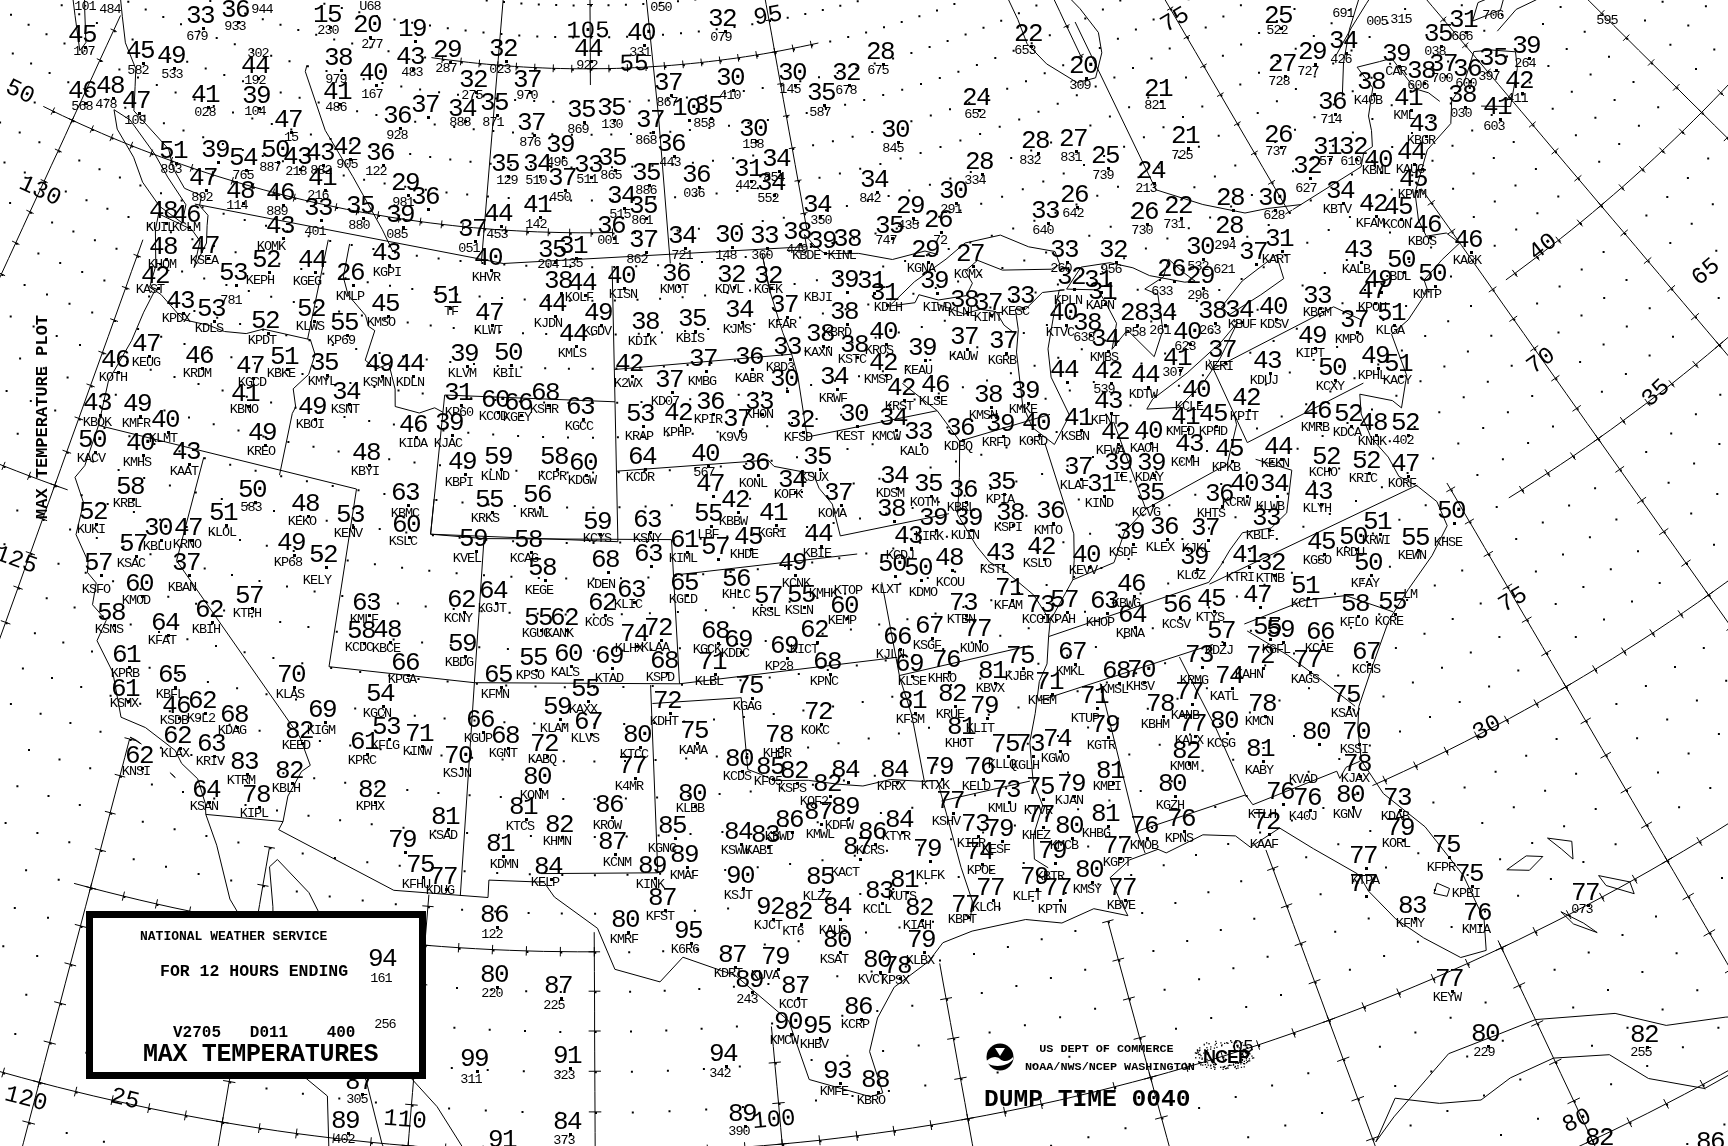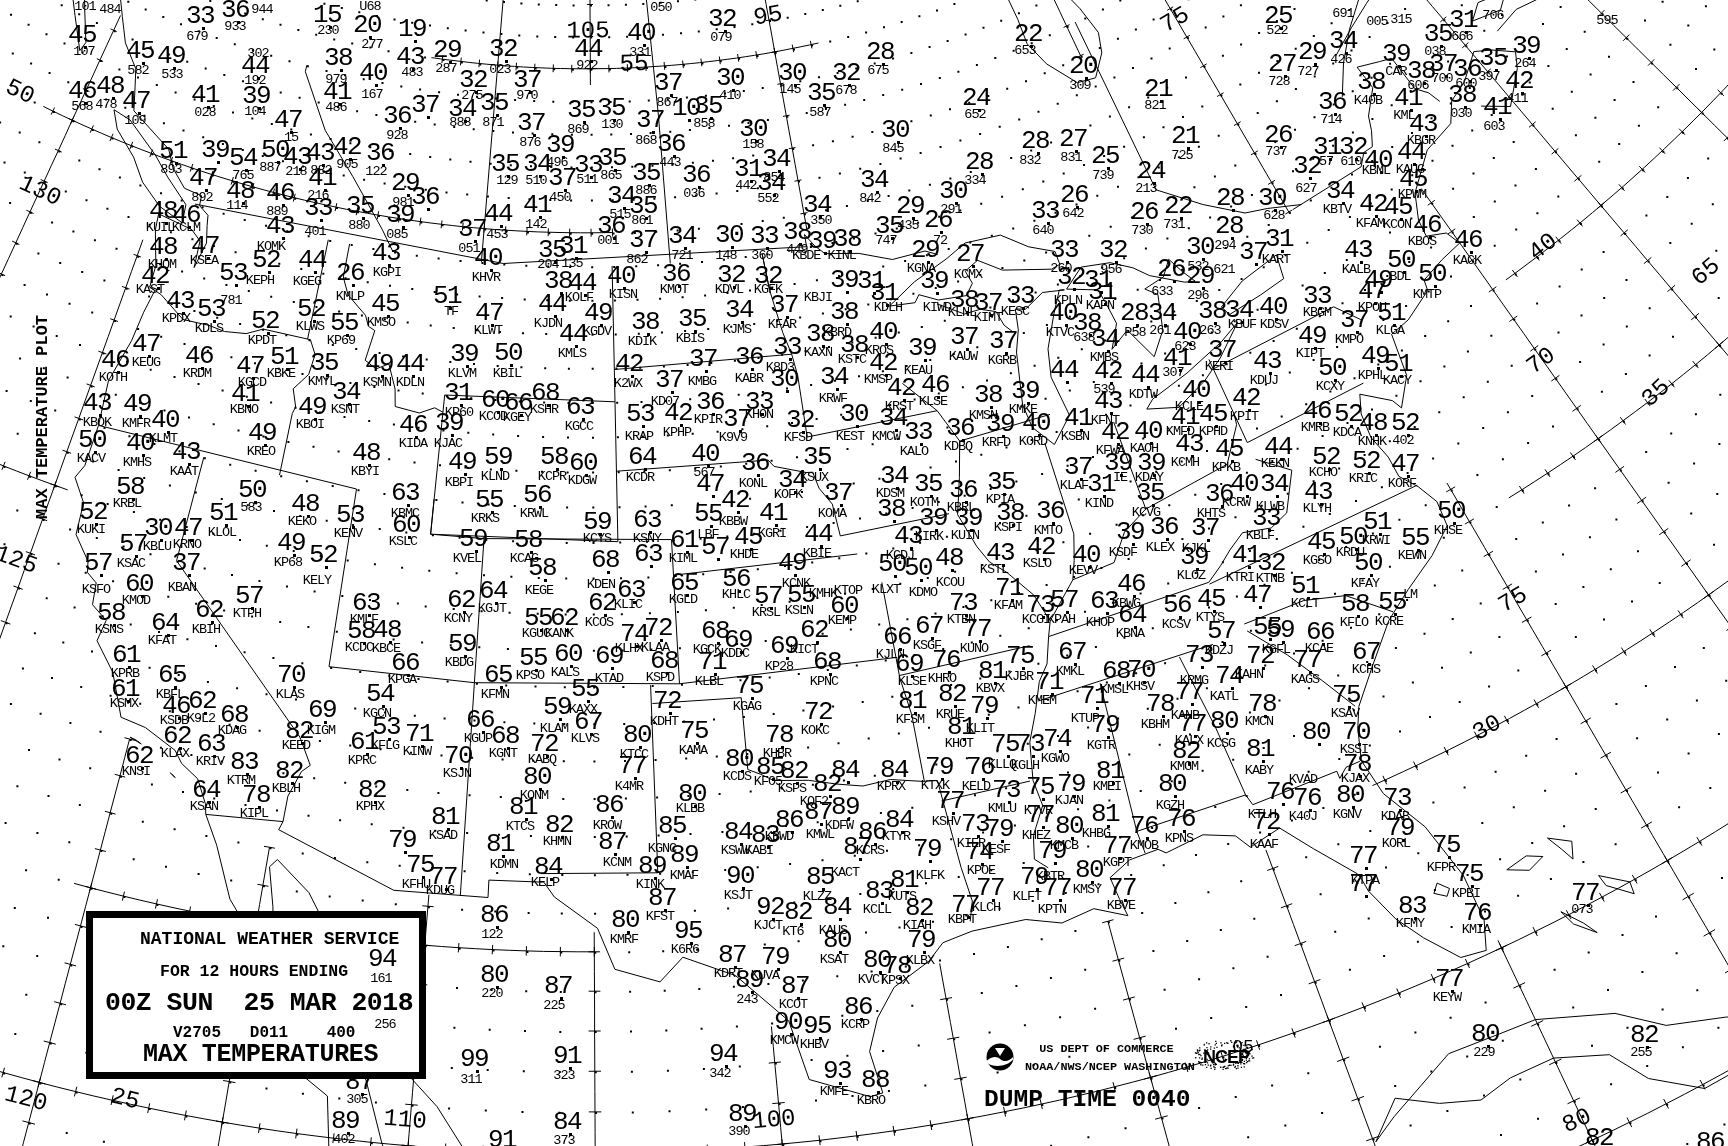--- a/index.html
+++ b/index.html
@@ -291,25 +291,24 @@
         <path d="M1 17.5 C7 13 11 13.5 14 16 C18 19.5 23 18.5 27 14 L27 16.5 C21 24 7.5 24.5 1 20 Z" fill="#fff"></path>
       </g>
 
 <path d="M1215.7 1063.8h1.3v1.3h-1.3zM1213.8 1047.4h1.3v1.3h-1.3zM1203.1 1052.4h1.3v1.3h-1.3zM1245.8 1059.4h1.3v1.3h-1.3zM1245.7 1057.8h1.3v1.3h-1.3zM1240 1059h1.3v1.3h-1.3zM1199.4 1061.7h1.3v1.3h-1.3zM1237.9 1062.3h1.3v1.3h-1.3zM1203.6 1043.8h1.3v1.3h-1.3zM1204.7 1049.6h1.3v1.3h-1.3zM1240.9 1053.6h1.3v1.3h-1.3zM1236.9 1046.5h1.3v1.3h-1.3zM1235.2 1062.6h1.3v1.3h-1.3zM1214.1 1068.7h1.3v1.3h-1.3zM1234.3 1066.8h1.3v1.3h-1.3zM1210.2 1046.2h1.3v1.3h-1.3zM1207.4 1052.3h1.3v1.3h-1.3zM1241.9 1058.8h1.3v1.3h-1.3zM1214.6 1044.2h1.3v1.3h-1.3zM1214.4 1067h1.3v1.3h-1.3zM1204.3 1058.2h1.3v1.3h-1.3zM1231.1 1041.7h1.3v1.3h-1.3zM1224.9 1067.9h1.3v1.3h-1.3zM1196 1052.6h1.3v1.3h-1.3zM1221.4 1044.2h1.3v1.3h-1.3zM1242 1053.8h1.3v1.3h-1.3zM1200.7 1062h1.3v1.3h-1.3zM1237.3 1065.1h1.3v1.3h-1.3zM1248.8 1058.3h1.3v1.3h-1.3zM1226.2 1042.1h1.3v1.3h-1.3zM1238.7 1047.2h1.3v1.3h-1.3zM1215.7 1042.7h1.3v1.3h-1.3zM1204.1 1049.2h1.3v1.3h-1.3zM1239.7 1041.8h1.3v1.3h-1.3zM1198.9 1057.2h1.3v1.3h-1.3zM1248.1 1060.2h1.3v1.3h-1.3zM1206 1042.3h1.3v1.3h-1.3zM1232.9 1045.2h1.3v1.3h-1.3zM1204.8 1064h1.3v1.3h-1.3zM1246.5 1056.7h1.3v1.3h-1.3zM1232.9 1063.4h1.3v1.3h-1.3zM1249 1060.2h1.3v1.3h-1.3zM1237.6 1062.7h1.3v1.3h-1.3zM1202.1 1064.5h1.3v1.3h-1.3zM1243.7 1060.8h1.3v1.3h-1.3zM1196.9 1050.4h1.3v1.3h-1.3zM1235.9 1041.4h1.3v1.3h-1.3zM1220.1 1066.6h1.3v1.3h-1.3zM1206 1066.8h1.3v1.3h-1.3zM1241.9 1052.4h1.3v1.3h-1.3zM1232.8 1064.4h1.3v1.3h-1.3zM1226.4 1067.2h1.3v1.3h-1.3zM1207 1049.3h1.3v1.3h-1.3zM1246.1 1055.3h1.3v1.3h-1.3zM1207.6 1064.4h1.3v1.3h-1.3zM1248.7 1051h1.3v1.3h-1.3zM1199.3 1053.7h1.3v1.3h-1.3zM1216.3 1046.8h1.3v1.3h-1.3zM1245.8 1046.5h1.3v1.3h-1.3zM1243.2 1044.7h1.3v1.3h-1.3zM1206.9 1062.3h1.3v1.3h-1.3zM1243.9 1063.1h1.3v1.3h-1.3zM1240.1 1058.5h1.3v1.3h-1.3zM1228.8 1064.6h1.3v1.3h-1.3zM1214.8 1062.7h1.3v1.3h-1.3zM1242.5 1055h1.3v1.3h-1.3zM1241.2 1061.8h1.3v1.3h-1.3zM1251.9 1057.4h1.3v1.3h-1.3zM1210 1048.5h1.3v1.3h-1.3zM1223.7 1066.3h1.3v1.3h-1.3zM1212.1 1062.3h1.3v1.3h-1.3zM1241.4 1042h1.3v1.3h-1.3zM1201.5 1057.6h1.3v1.3h-1.3zM1239.3 1059.9h1.3v1.3h-1.3zM1213 1063.9h1.3v1.3h-1.3zM1232.9 1046.2h1.3v1.3h-1.3zM1253 1057.3h1.3v1.3h-1.3zM1205.8 1053.3h1.3v1.3h-1.3zM1207.8 1052.6h1.3v1.3h-1.3zM1194.8 1052.2h1.3v1.3h-1.3zM1240.9 1044.5h1.3v1.3h-1.3zM1222.5 1066.4h1.3v1.3h-1.3zM1237.4 1067.5h1.3v1.3h-1.3zM1197.5 1052.1h1.3v1.3h-1.3zM1214.6 1064.1h1.3v1.3h-1.3zM1235.2 1040.3h1.3v1.3h-1.3zM1240.5 1043.3h1.3v1.3h-1.3zM1235 1042.2h1.3v1.3h-1.3zM1227.4 1067.4h1.3v1.3h-1.3zM1213.6 1062.1h1.3v1.3h-1.3zM1244 1056.9h1.3v1.3h-1.3zM1222.5 1068.8h1.3v1.3h-1.3zM1245.7 1051.8h1.3v1.3h-1.3zM1251.5 1048.9h1.3v1.3h-1.3zM1244.6 1051.8h1.3v1.3h-1.3zM1227.6 1065.3h1.3v1.3h-1.3zM1230.3 1064.7h1.3v1.3h-1.3zM1203.6 1044.3h1.3v1.3h-1.3zM1236.4 1044.7h1.3v1.3h-1.3zM1208.4 1043.1h1.3v1.3h-1.3zM1245.9 1061.9h1.3v1.3h-1.3zM1246.8 1047.2h1.3v1.3h-1.3zM1224 1042.8h1.3v1.3h-1.3zM1235.8 1068h1.3v1.3h-1.3zM1210.5 1067.7h1.3v1.3h-1.3zM1245.5 1052.9h1.3v1.3h-1.3zM1200.2 1064.1h1.3v1.3h-1.3zM1221 1045.1h1.3v1.3h-1.3zM1236.9 1062.1h1.3v1.3h-1.3zM1246.6 1046.8h1.3v1.3h-1.3zM1240.8 1066.7h1.3v1.3h-1.3zM1249.2 1053.3h1.3v1.3h-1.3zM1209.9 1065.3h1.3v1.3h-1.3zM1235.4 1061.5h1.3v1.3h-1.3zM1248.8 1052.5h1.3v1.3h-1.3zM1195.3 1052.4h1.3v1.3h-1.3zM1198.1 1061.1h1.3v1.3h-1.3zM1232.9 1045.8h1.3v1.3h-1.3zM1223.8 1065.9h1.3v1.3h-1.3zM1225.5 1068h1.3v1.3h-1.3zM1222.7 1066.8h1.3v1.3h-1.3zM1243.6 1066.3h1.3v1.3h-1.3zM1210.2 1064.6h1.3v1.3h-1.3zM1199.1 1047.3h1.3v1.3h-1.3zM1198.6 1062.4h1.3v1.3h-1.3zM1200.3 1054.9h1.3v1.3h-1.3zM1207.4 1053.7h1.3v1.3h-1.3zM1206.4 1058.7h1.3v1.3h-1.3zM1251.3 1055.4h1.3v1.3h-1.3zM1234.7 1065.8h1.3v1.3h-1.3zM1220.3 1042.3h1.3v1.3h-1.3zM1213.2 1066.1h1.3v1.3h-1.3zM1198.5 1050.1h1.3v1.3h-1.3zM1242.9 1062.9h1.3v1.3h-1.3zM1224.2 1065.8h1.3v1.3h-1.3zM1227.3 1042.7h1.3v1.3h-1.3zM1199.2 1049.6h1.3v1.3h-1.3zM1243.2 1048.7h1.3v1.3h-1.3zM1206.3 1046.9h1.3v1.3h-1.3zM1198.2 1053.9h1.3v1.3h-1.3zM1201.4 1058.7h1.3v1.3h-1.3zM1195.1 1057.1h1.3v1.3h-1.3zM1215.1 1040.7h1.3v1.3h-1.3zM1242.7 1051.2h1.3v1.3h-1.3zM1196.8 1049.3h1.3v1.3h-1.3zM1233.8 1046.7h1.3v1.3h-1.3zM1240.2 1063.3h1.3v1.3h-1.3zM1241.7 1059.6h1.3v1.3h-1.3zM1246.9 1061h1.3v1.3h-1.3zM1230.1 1040.1h1.3v1.3h-1.3z" fill="#000"></path>
 <text x="1243" y="1052" text-anchor="middle" style="font:normal 18px 'Liberation Mono',monospace">05</text>
 <text x="1226" y="1063" text-anchor="middle" style="font:bold 18px 'Liberation Sans',sans-serif;letter-spacing:-1px">NCEP</text>
     </svg>
 
 <div style="position:absolute;left:86px;top:911px;width:326px;height:154px;border:7px solid #000;background:#fff"></div>
 
-<div class="leg" style="left:140px;top:929px;font-size:18px;font-weight:bold">NATIONAL WEATHER SERVICE</div>
+<div class="leg" style="left:140px;top:929px;font-size:13px;font-weight:bold">NATIONAL WEATHER SERVICE</div>
 
 <div class="leg" style="left:160px;top:962px;font-size:16.5px;font-weight:bold">FOR 12 HOURS ENDING</div>
 
-<div class="leg" style="left:105px;top:988px;font-size:26.5px;font-weight:bold;letter-spacing:-0.5px">00Z SUN  25 MAR 2018</div>
 
 <div class="leg" style="left:173px;top:1024px;font-size:16px;font-weight:bold">V2705   D011    400</div>
 
 <div class="leg" style="left:143px;top:1040px;font-size:25px;font-weight:bold;letter-spacing:-0.3px">MAX TEMPERATURES</div>
 
 <div class="t" style="left:82px;top:35px">45</div>
 
 <div class="t" style="left:200px;top:16px">33</div>
 
 <div class="t" style="left:235px;top:10px">36</div>
@@ -2229,21 +2228,21 @@
 <div class="s" style="left:1403px;top:441px">402</div>
 
 <div class="s" style="left:1323px;top:473px">KCHO</div>
 
 <div class="s" style="left:1363px;top:479px">KRIC</div>
 
 <div class="s" style="left:1402px;top:484px">KORF</div>
 
 <div class="s" style="left:1317px;top:509px">KLYH</div>
 
-<div class="s" style="left:1448px;top:531px">KHSE</div>
+<div class="s" style="left:1448px;top:543px">KHSE</div>
 
 <div class="s" style="left:1376px;top:541px">KRWI</div>
 
 <div class="s" style="left:1350px;top:553px">KRDU</div>
 
 <div class="s" style="left:1412px;top:556px">KEWN</div>
 
 <div class="s" style="left:1317px;top:561px">KGSO</div>
 
 <div class="s" style="left:1305px;top:604px">KCLT</div>

